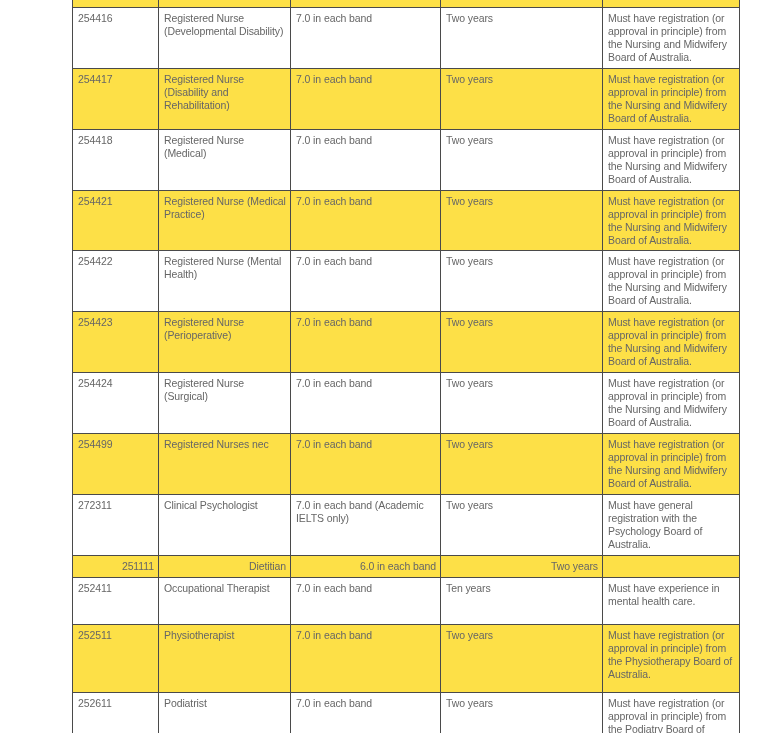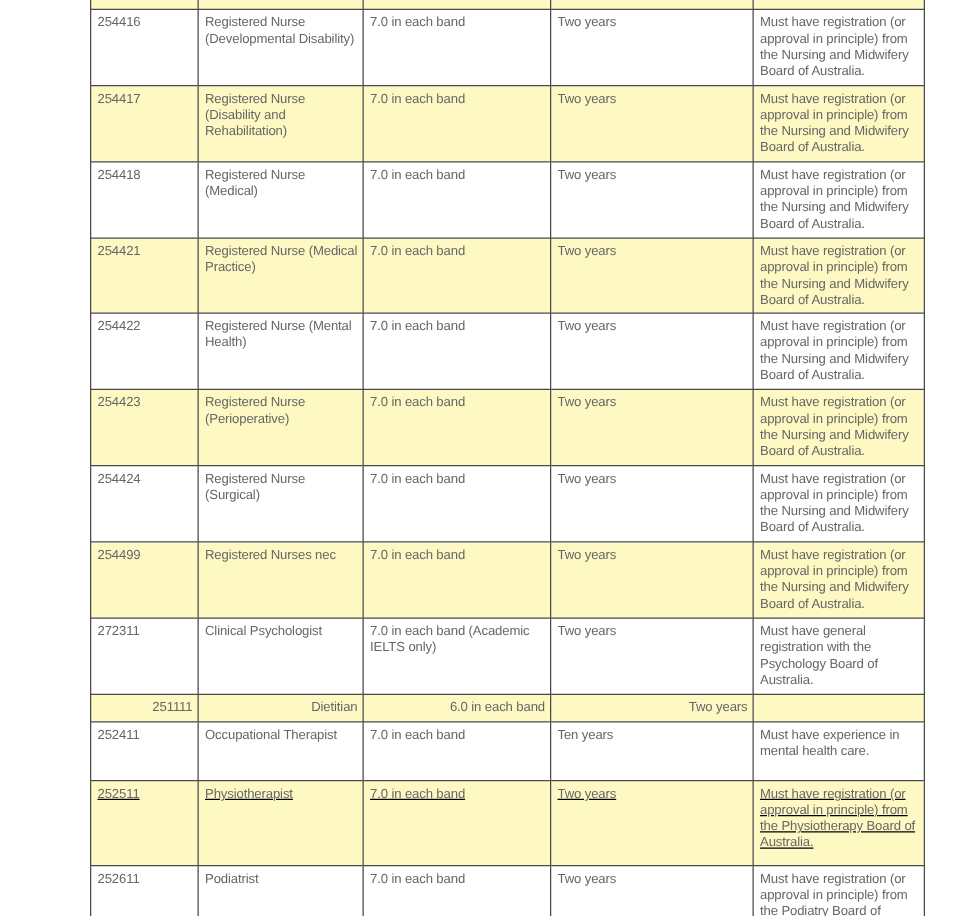--- a/index.html
+++ b/index.html
@@ -28,21 +28,21 @@
     padding: 4px 4px 3px 5px;
     font-size: 10.5px;
     line-height: 13px;
     letter-spacing: -0.1px;
     color: #666666;
     background: #ffffff;
     overflow: hidden;
     word-wrap: break-word;
   }
   table.occ tr.shaded td {
-    background: #fef9c3;
+    background: #fde047;
   }
 </style>
 </head>
 <body>
 
 <div class="viewport">
   <table class="occ">
     <colgroup>
       <col style="width:86px">
       <col style="width:132px">
@@ -129,21 +129,21 @@
           <td>Two years</td>
           <td></td>
         </tr>
         <tr style="height: 47px;">
           <td>252411</td>
           <td>Occupational Therapist</td>
           <td>7.0 in each band</td>
           <td>Ten years</td>
           <td>Must have experience in mental health care.</td>
         </tr>
-        <tr class="shaded" style="height: 68px; text-decoration: underline;">
+        <tr class="shaded" style="height: 68px;">
           <td>252511</td>
           <td>Physiotherapist</td>
           <td>7.0 in each band</td>
           <td>Two years</td>
           <td>Must have registration (or approval in principle) from the Physiotherapy Board of Australia.</td>
         </tr>
         <tr style="height: 61px;">
           <td>252611</td>
           <td>Podiatrist</td>
           <td>7.0 in each band</td>

